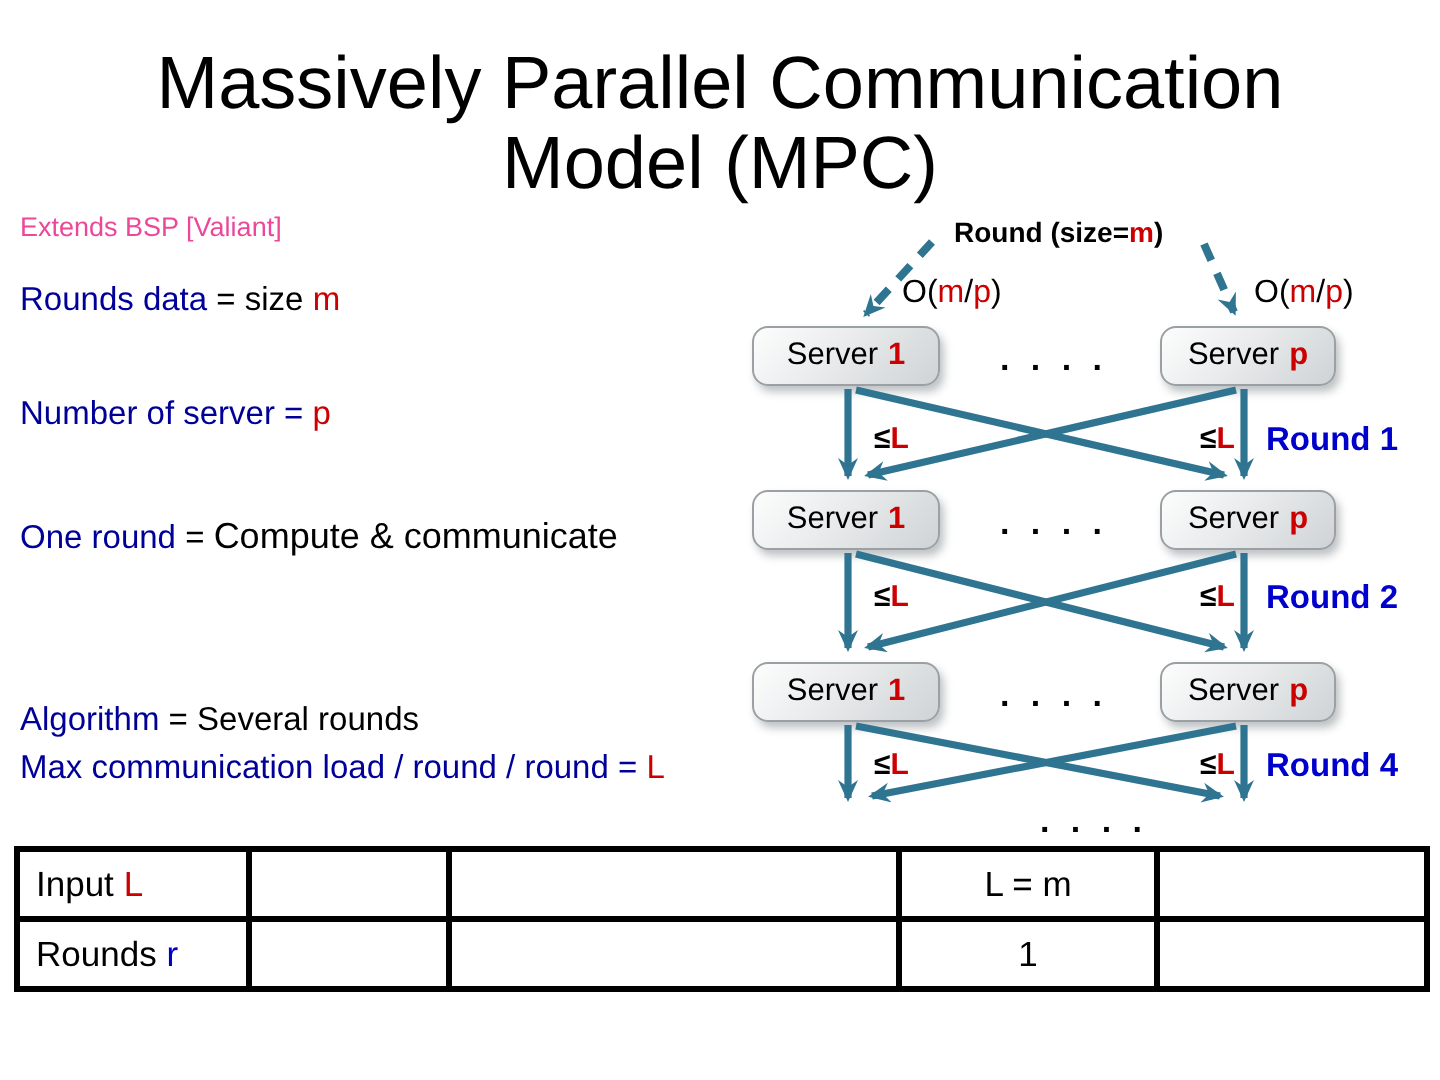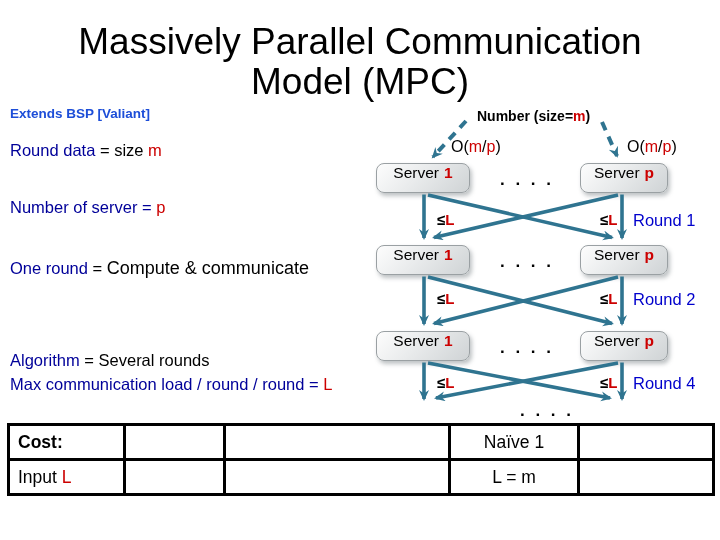--- a/index.html
+++ b/index.html
@@ -8,57 +8,57 @@
 
   
   .title { position:absolute; top:22px; left:0; width:720px; text-align:center;
            font-size:37px; line-height:40px; color:#000; font-weight:400; }
 
   
   .line { position:absolute; left:10px; white-space:nowrap; font-size:16.5px; color:#000; }
   .navy { color:#000099; }
   .red  { color:#CC0000; }
   .blue { color:#0000CC; }
-  .l-extends { top:106px; font-size:13.5px; font-weight:bold; color:#1d4ed8; }
+  .l-extends { top:106px; font-size:13.5px; font-weight:normal; color:#ec4899; }
   .l-input   { top:141px; }
   .l-servers { top:198px; }
   .l-oneround{ top:258px; }
   .l-oneround .desc { font-size:18px; }
   .l-algo    { top:315px;margin-top:36px; }
   .l-maxload { top:375px; }
 
   
   .input-label { position:absolute; left:477px; top:108px; font-size:14px; font-weight:bold; color:#000; z-index:6; }
   .omp { position:absolute; top:138px; font-size:16px; color:#000; z-index:6; }
   .omp-left  { left:451px; }
   .omp-right { left:627px; }
 
   .server-box { position:absolute; width:94px; height:30px; z-index:4;
                 border:1.5px solid #9aa0a3; border-radius:8px;
                 background:linear-gradient(135deg,#fdfdfd 0%,#e9ebec 45%,#cfd3d5 100%);
                 box-shadow:2px 3px 4px rgba(110,120,125,0.45);
-                display:flex; justify-content:center;
+                display:flex; align-items:center; justify-content:center;
                 font-size:15.5px; color:#000; }
   .server-box .num { color:#CC0000; font-weight:bold; margin-left:5px; }
   .sb-right { left:580px; width:88px; }
   .sb-left  { left:376px; }
   .row1 { top:163px; } .row2 { top:245px; } .row3 { top:331px; }
 
   .dots { position:absolute; left:492px; width:70px; text-align:center; z-index:6;
           font-size:17px; font-weight:bold; letter-spacing:3px; color:#000; white-space:nowrap; }
   .dots-r1 { top:170px; } .dots-r2 { top:252px; } .dots-r3 { top:338px; }
   .dots-bottom { left:512px; top:401px; }
 
   .leq { position:absolute; z-index:6; font-size:15px; font-weight:bold; white-space:nowrap; }
   .leq .lq { color:#000; }
   .leq .lv { color:#CC0000; }
   .leq-l { left:437px; } .leq-r { left:600px; }
   .band1 { top:211px; } .band2 { top:290px; } .band3 { top:374px; }
 
-  .round-label { position:absolute; left:633px; z-index:6; font-size:16.5px; font-weight:normal; color:#0000CC; white-space:nowrap; }
+  .round-label { position:absolute; left:633px; z-index:6; font-size:16.5px; font-weight:bold; color:#0000CC; white-space:nowrap; }
 
   .arrows { position:absolute; left:0; top:0; z-index:5; pointer-events:none; }
 
   
   .cost-table { position:absolute; left:7px; top:423px; border-collapse:collapse; table-layout:fixed; z-index:7; background:#fff; }
   .cost-table td { border:3px solid #000; font-size:17.5px; color:#000; padding:0 0 0 8px; vertical-align:middle; background:#fff; }
   .cost-table tr { height:35px; }
   .c1 { width:116px; } .c2 { width:100px; } .c3 { width:225px; } .c4 { width:129px; } .c5 { width:135px; }
   .cost-table td.center { text-align:center; padding:0; }
   .bold { font-weight:bold; }
@@ -69,21 +69,21 @@
 <div class="slide">
 
   <div class="title">
     <div>Massively Parallel Communication</div>
     <div>Model (MPC)</div>
   </div>
 
   <div class="line l-extends">Extends BSP [Valiant]</div>
 
   <div class="line l-input">
-    <span class="navy">Round data</span>
+    <span class="navy">Rounds data</span>
     <span>= size</span>
     <span class="red">m</span>
   </div>
 
   <div class="line l-servers">
     <span class="navy">Number of server =</span>
     <span class="red">p</span>
   </div>
 
   <div class="line l-oneround">
@@ -96,21 +96,21 @@
     <span class="navy">Algorithm</span>
     <span>= Several rounds</span>
   </div>
 
   <div class="line l-maxload">
     <span class="navy">Max communication load / round / round =</span>
     <span class="red">L</span>
   </div>
 
   <div class="input-label">
-    <span>Number (size=</span><span class="red">m</span><span>)</span>
+    <span>Round (size=</span><span class="red">m</span><span>)</span>
   </div>
 
   <div class="omp omp-left">
     <span>O(</span><span class="red">m</span><span>/</span><span class="red">p</span><span>)</span>
   </div>
   <div class="omp omp-right">
     <span>O(</span><span class="red">m</span><span>/</span><span class="red">p</span><span>)</span>
   </div>
 
   <div class="server-box sb-left row1">
@@ -178,33 +178,36 @@
     <path d="M618,277 L434,323.5" stroke="#2F7490" stroke-width="3.6" fill="none" marker-end="url(#ah)"></path>
 
     <path d="M424,362.5 L424,399" stroke="#2F7490" stroke-width="3.6" fill="none" marker-end="url(#ah)"></path>
     <path d="M428,363 L610,398" stroke="#2F7490" stroke-width="3.6" fill="none" marker-end="url(#ah)"></path>
     <path d="M622,362.5 L622,399" stroke="#2F7490" stroke-width="3.6" fill="none" marker-end="url(#ah)"></path>
     <path d="M618,363 L436,398" stroke="#2F7490" stroke-width="3.6" fill="none" marker-end="url(#ah)"></path>
   </svg>
 
   <table class="cost-table">
     <tbody>
-        <tr>
-      <td class="c1 bold">Cost:</td>
-      <td class="c2"></td>
-      <td class="c3"></td>
-      <td class="c4 center">Naïve 1</td>
-      <td class="c5"></td>
-    </tr>
     <tr>
       <td class="c1">
         <span>Input</span>
         <span class="red">L</span>
       </td>
       <td class="c2"></td>
       <td class="c3"></td>
       <td class="c4 center red">L = m</td>
       <td class="c5"></td>
     </tr>
+    <tr>
+      <td class="c1">
+        <span>Rounds</span>
+        <span class="blue">r</span>
+      </td>
+      <td class="c2"></td>
+      <td class="c3"></td>
+      <td class="c4 center blue">1</td>
+      <td class="c5"></td>
+    </tr>
   </tbody>
     </table>
 
 </div>
 
 </body></html>

